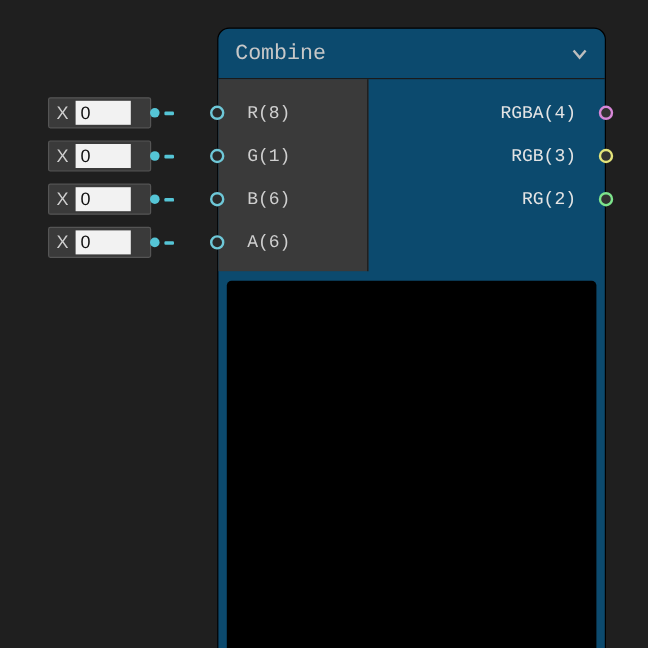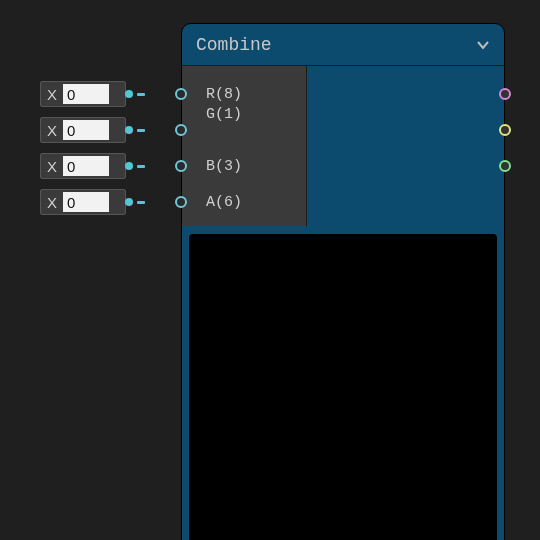--- a/index.html
+++ b/index.html
@@ -136,28 +136,39 @@
       <svg class="chev" viewBox="0 0 14 14">
           <polyline points="2,4 7,10 12,4"></polyline>
         </svg>
     </div>
 
     <div class="port-area">
       <div class="inputs-col">
         <div class="row in" style="top:12px;">
           <span>R(8)</span>
         </div>
-        <div class="row in" style="top:32px;align-items:center;">
+        <div class="row in" style="top:48px;align-items:center;">
           <span>G(1)</span>
         </div>
         <div class="row in" style="top:84px;">
-          <span>B(3)</span>
+          <span>B(6)</span>
         </div>
         <div class="row in" style="top:120px;">
           <span>A(6)</span>
+        </div>
+      </div>
+      <div class="outputs-col">
+        <div class="row out" style="top:12px;">
+          <span>RGBA(4)</span>
+        </div>
+        <div class="row out" style="top:48px;">
+          <span>RGB(3)</span>
+        </div>
+        <div class="row out" style="top:84px;">
+          <span>RG(2)</span>
         </div>
       </div>
 
       <span class="port in" style="top: 22px; border-color: rgb(110, 200, 216);"></span>
       <span class="port in" style="top: 58px; border-color: rgb(110, 200, 216);"></span>
       <span class="port in" style="top: 94px; border-color: rgb(110, 200, 216);"></span>
       <span class="port in" style="top: 130px; border-color: rgb(110, 200, 216);"></span>
 
       <span class="port out" style="top: 22px; border-color: rgb(216, 135, 216);"></span>
       <span class="port out" style="top: 58px; border-color: rgb(228, 228, 122);"></span>

